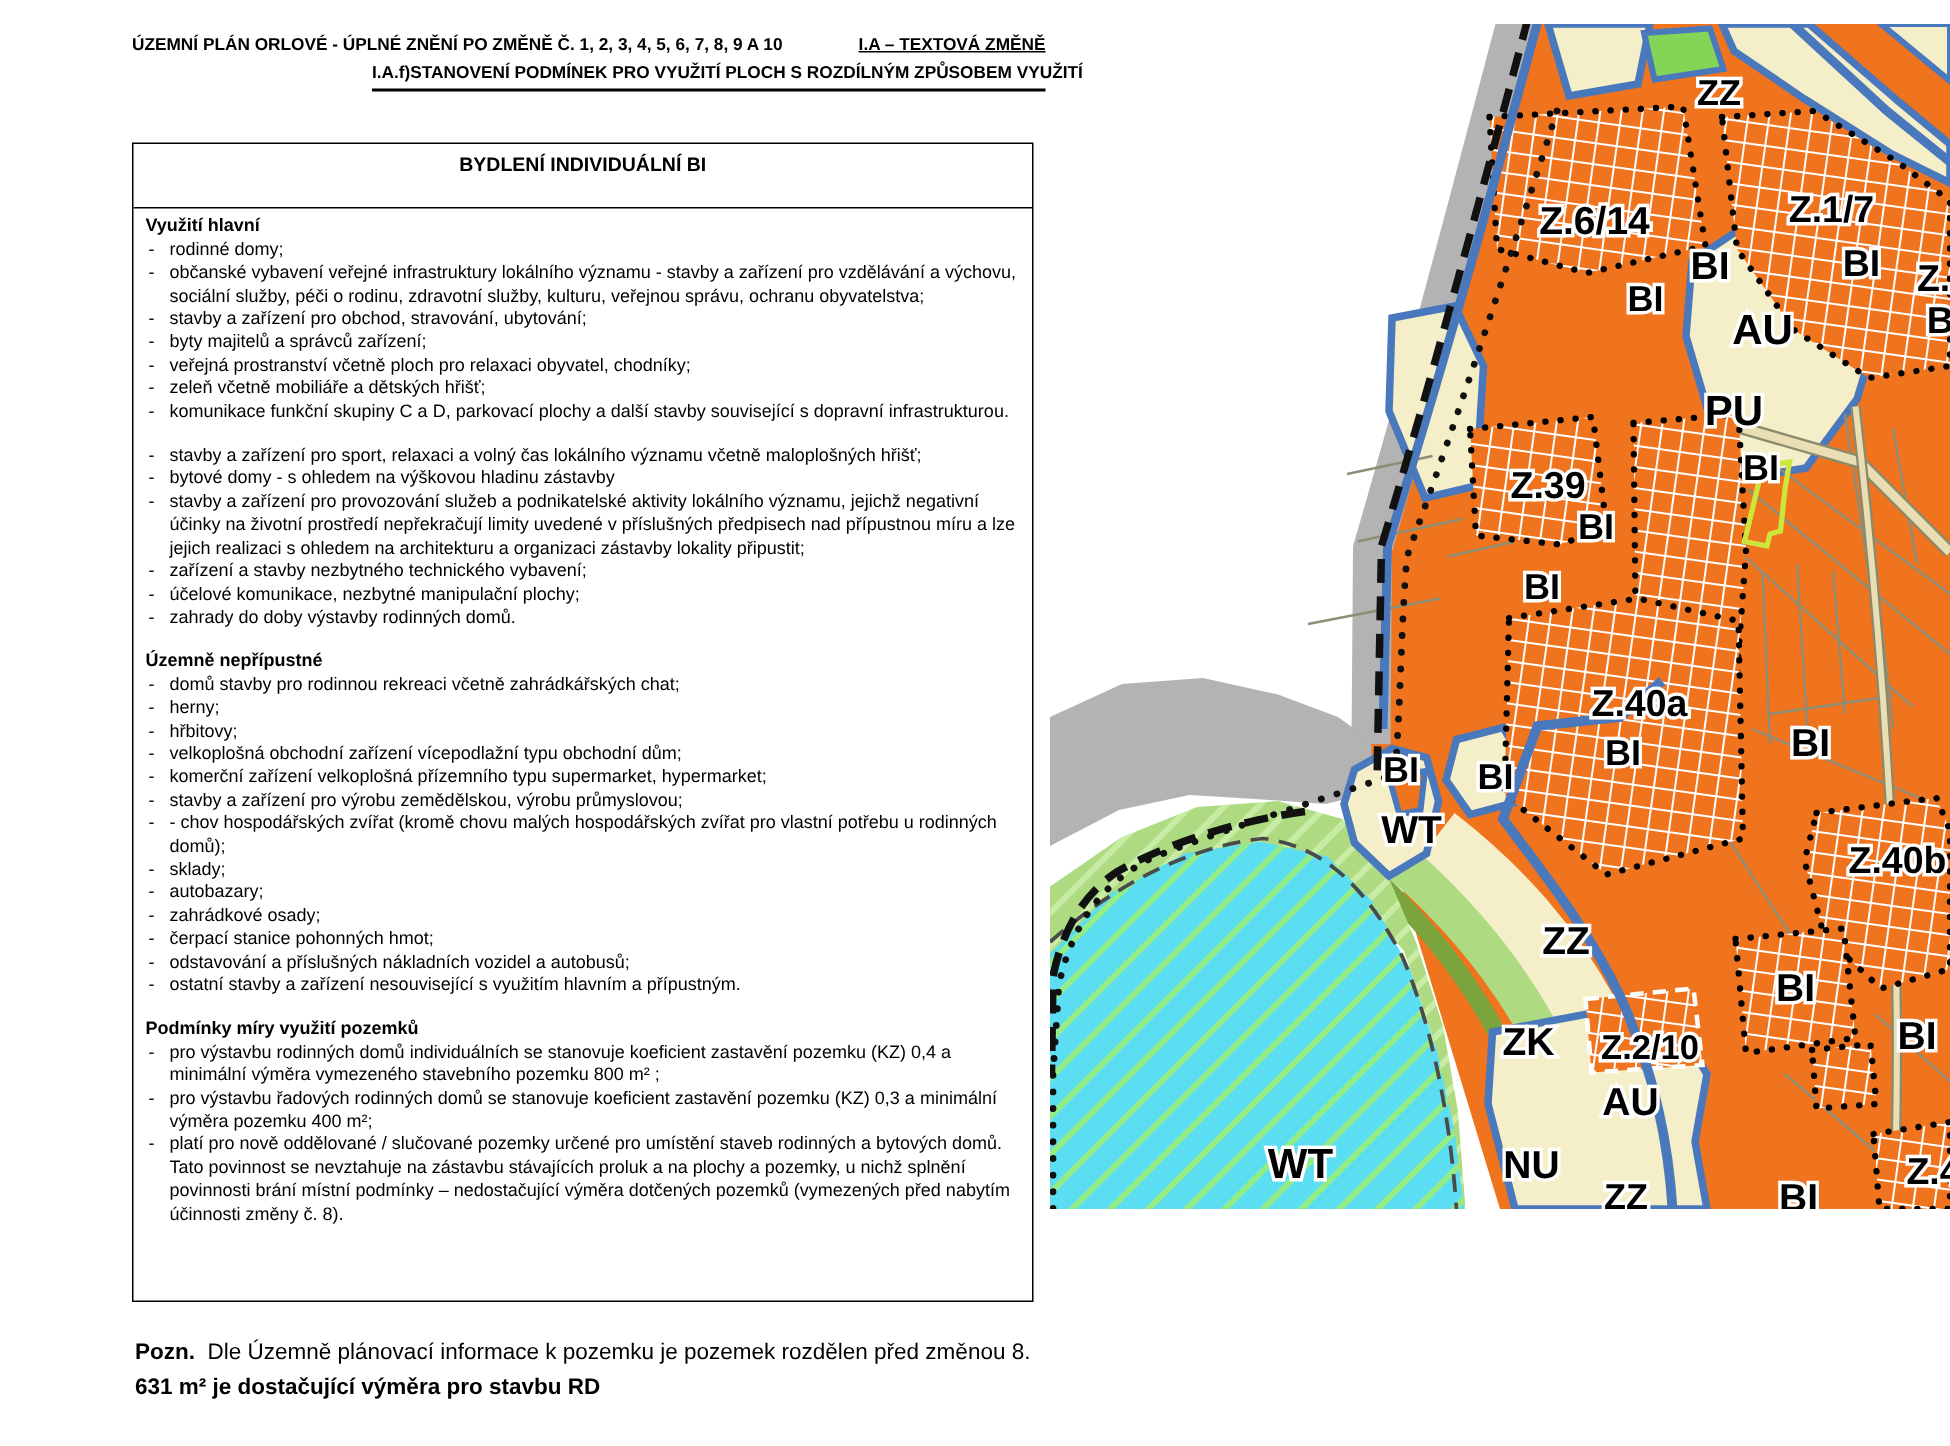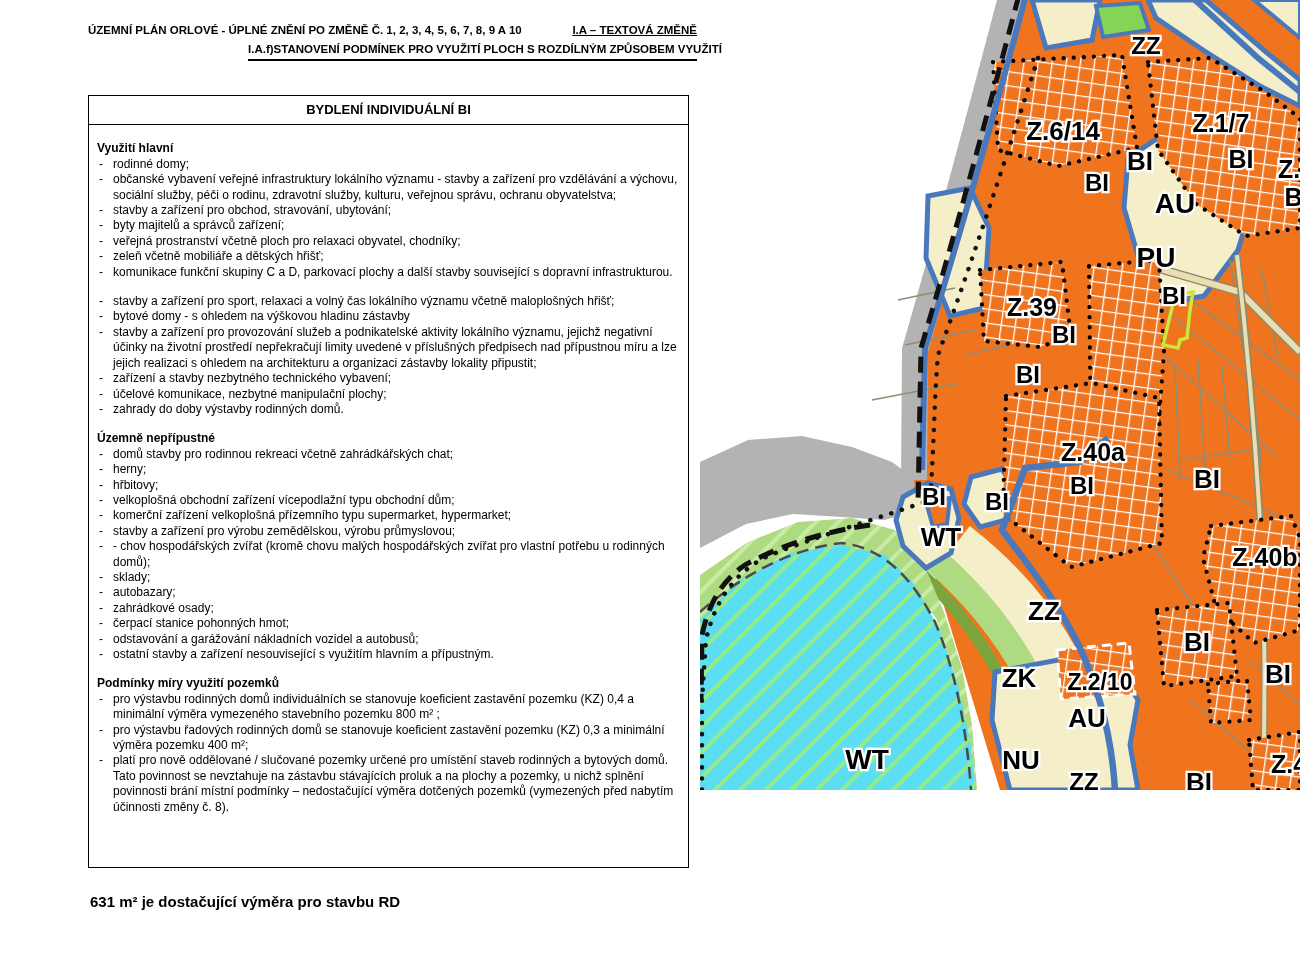--- a/index.html
+++ b/index.html
@@ -9,37 +9,37 @@
   
   .hdr{position:absolute;left:88px;top:24px;width:609px;font-weight:bold;font-size:11.5px;}
   .hdr-row1{display:flex;justify-content:space-between;align-items:baseline;}
   .hdr-right{text-decoration:underline;white-space:nowrap;}
   .hdr-row2{margin-top:7px;margin-left:160px;text-align:right;border-bottom:2px solid #000;
             padding-bottom:4px;white-space:nowrap;}
 
   
   .docbox{position:absolute;left:88px;top:95px;width:601px;height:773px;border:1.5px solid #000;
           box-sizing:border-box;padding:4px 10px 0 8px;overflow:hidden;font-size:12px;line-height:15.4px;}
-  .doc-title{text-align:center;font-weight:bold;font-size:13px;margin:2px -10px 12px -8px;
-             padding-bottom:7px;border-bottom:1.5px solid #000;}
+  .doc-title{text-align:center;font-weight:bold;font-size:13px;margin:2px -10px 0 -8px;
+             padding-bottom:21px;border-bottom:1.5px solid #000;}
   .sections{padding-top:4px;}
   .section{margin-top:0;}
   .section + .section{margin-top:14px;}
   .sec-h{font-weight:bold;}
   .item{display:flex;}
   .dash{width:14px;flex:none;padding-left:2px;}
   .itxt{flex:1;}
 
   
   .note{position:absolute;left:90px;top:890px;width:680px;font-size:15px;line-height:23px;}
   .note .b{font-weight:bold;}
   .note-line2{font-weight:bold;}
 
   
-  .map-wrap{position:absolute;left:700px;top:0;width:600px;height:790px;}
+  .map-wrap{position:absolute;left:700px;top:16px;width:600px;height:790px;}
   .map-wrap svg{display:block;}
   .mlab{font-family:"Liberation Sans",sans-serif;font-weight:bold;fill:#000;
         stroke:#ffffff;stroke-width:4.5px;paint-order:stroke;text-anchor:middle;}
 </style>
 </head>
 <body>
 
 <div class="hdr">
   <div class="hdr-row1">
     <span>ÚZEMNÍ PLÁN ORLOVÉ - ÚPLNÉ ZNĚNÍ  PO  ZMĚNĚ Č. 1, 2, 3, 4, 5, 6, 7, 8, 9 A 10</span>
@@ -149,21 +149,21 @@
         <div class="item">
           <span class="dash">-</span>
           <span class="itxt">zahrádkové osady;</span>
         </div>
         <div class="item">
           <span class="dash">-</span>
           <span class="itxt">čerpací stanice pohonných hmot;</span>
         </div>
         <div class="item">
           <span class="dash">-</span>
-          <span class="itxt">odstavování a garážování nákladních vozidel a autobusů;</span>
+          <span class="itxt">odstavování a příslušných nákladních vozidel a autobusů;</span>
         </div>
         <div class="item">
           <span class="dash">-</span>
           <span class="itxt">ostatní stavby a zařízení nesouvisející s využitím hlavním a přípustným.</span>
         </div>
       </div>
       <div class="section">
         <div class="sec-h">Podmínky míry využití pozemků</div>
         <div class="item">
           <span class="dash">-</span>
@@ -175,20 +175,23 @@
         </div>
         <div class="item">
           <span class="dash">-</span>
           <span class="itxt">platí pro nově oddělované / slučované pozemky určené pro umístění staveb rodinných a bytových domů. Tato povinnost se nevztahuje na zástavbu stávajících proluk a na plochy a pozemky, u nichž splnění povinnosti brání místní podmínky – nedostačující výměra dotčených pozemků (vymezených před nabytím účinnosti změny č. 8).</span>
         </div>
       </div>
     </div>
 </div>
 
 <div class="note">
+  <div>
+    <span class="b">Pozn.</span>&nbsp;&nbsp;<span>Dle Územně plánovací informace k pozemku je pozemek rozdělen před změnou 8.</span>
+  </div>
   <div class="note-line2">631 m² je dostačující výměra pro stavbu RD</div>
 </div>
 
 <div class="map-wrap">
 <svg id="map-svg" width="600" height="790" viewBox="700 0 600 790" xmlns="http://www.w3.org/2000/svg">
   <defs>
     <pattern id="hg" width="14" height="14" patternUnits="userSpaceOnUse" patternTransform="rotate(8)">
       <rect width="14" height="14" fill="#F0731E"></rect>
       <path d="M0,0H14M0,0V14" stroke="#ffffff" stroke-width="2.6"></path>
     </pattern>

